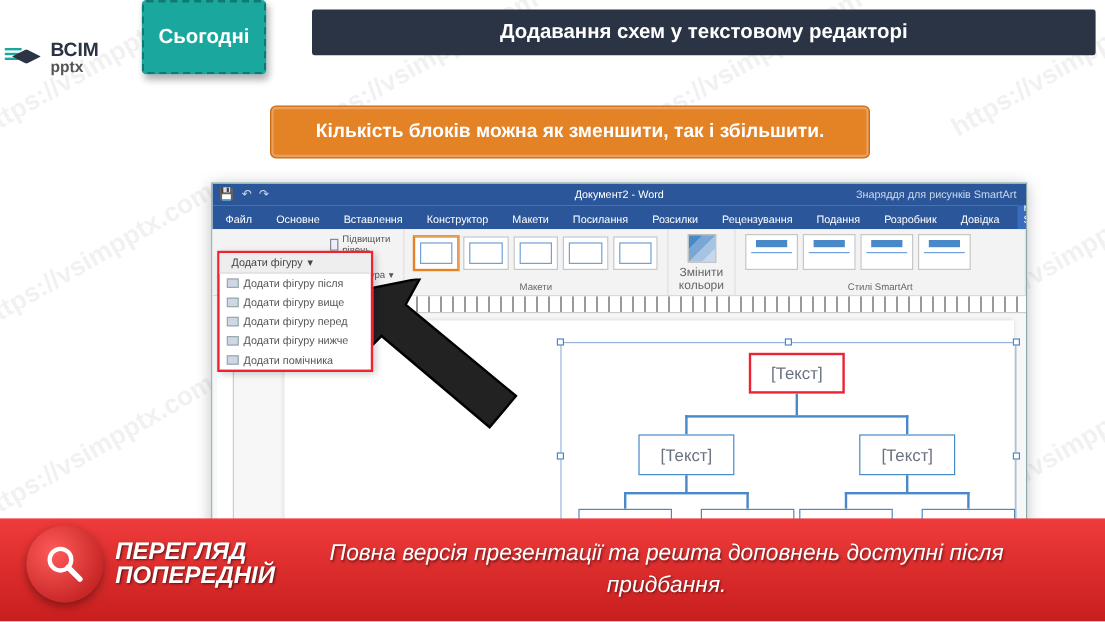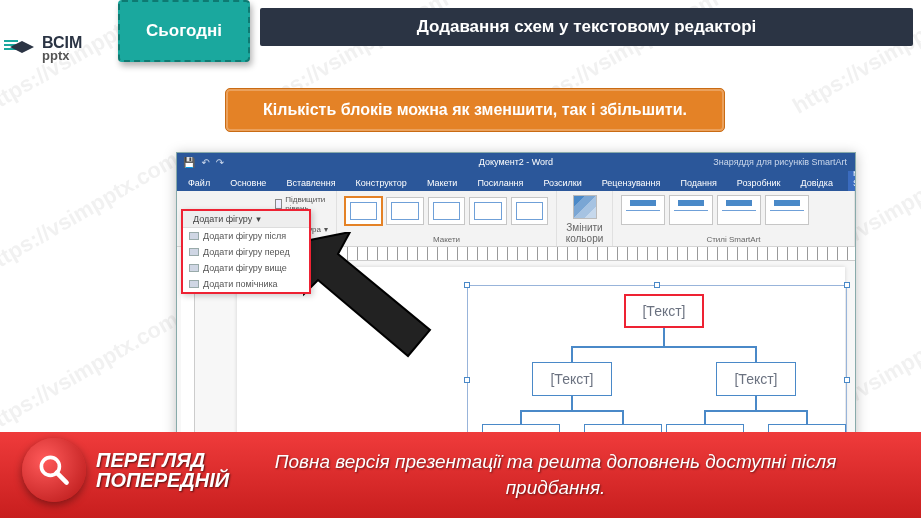--- a/index.html
+++ b/index.html
@@ -5,21 +5,21 @@
   * { box-sizing: border-box; margin: 0; padding: 0; }
   body { width: 921px; height: 518px; font-family: Arial, sans-serif; position: relative; overflow: hidden; background: #fff; }
 
   
   .wm { position: absolute; inset: 0; pointer-events: none; opacity: 0.08; overflow: hidden; }
   .wm span { position: absolute; font-size: 22px; font-weight: bold; color: #555; transform: rotate(-30deg); white-space: nowrap; }
 
   
   .header-bar { position: absolute; top: 8px; left: 260px; right: 8px; height: 38px; background: #2b3444; color: #fff; display: flex; align-items: center; justify-content: center; font-size: 17px; font-weight: bold; border-radius: 2px; }
 
-  .date-badge { position: absolute; top: 0; left: 118px; width: 132px; height: 62px; background: #1aa89e; color: #fff; display: flex; flex-direction: column; align-items: center; justify-content: center; font-weight: bold; font-size: 18px; border: 2px dashed #0e7a72; border-radius: 4px; box-shadow: 2px 4px 6px rgba(0,0,0,0.3); }
+  .date-badge { position: absolute; top: 0; left: 118px; width: 104px; height: 62px; background: #1aa89e; color: #fff; display: flex; flex-direction: column; align-items: center; justify-content: center; font-weight: bold; font-size: 18px; border: 2px dashed #0e7a72; border-radius: 4px; box-shadow: 2px 4px 6px rgba(0,0,0,0.3); }
   .date-badge .line1 { font-size: 17px; }
   .date-badge .line2 { font-size: 19px; }
 
   .logo { position: absolute; top: 16px; left: 8px; display: flex; align-items: center; gap: 6px; margin-top: 20px; }
   .logo-icon { width: 28px; height: 20px; position: relative; }
   .logo-icon .cap { width: 24px; height: 12px; background: #2b3444; transform: rotate(0deg); position: absolute; top: 2px; left: 2px; clip-path: polygon(50% 0, 100% 50%, 50% 100%, 0 50%); }
   .logo-lines { position: absolute; left: -4px; top: 4px; }
   .logo-lines div { width: 14px; height: 2px; background: #1aa89e; margin-bottom: 2px; }
   .logo-text { font-weight: bold; font-size: 16px; line-height: 0.9; color: #2b3444; }
   .logo-text .sub { font-size: 13px; color: #555; }
@@ -156,25 +156,29 @@
   <div class="ribbon">
 
     <div class="dropdown">
       <div class="hdr"><span class="ic"></span><span>Додати фігуру</span> ▾</div>
       <div class="item">
           <span class="ic"></span>
           <span>Додати фігуру після</span>
         </div>
       <div class="item">
           <span class="ic"></span>
+          <span>Додати фігуру вище</span>
+        </div>
+      <div class="item">
+          <span class="ic"></span>
           <span>Додати фігуру перед</span>
         </div>
       <div class="item">
           <span class="ic"></span>
-          <span>Додати фігуру вище</span>
+          <span>Додати фігуру нижче</span>
         </div>
       <div class="item">
           <span class="ic"></span>
           <span>Додати помічника</span>
         </div>
     </div>
 
     <div class="ribbon-group" style="width:160px;">
       <div class="mini-btns" style="margin-left:90px;">
         <div>

